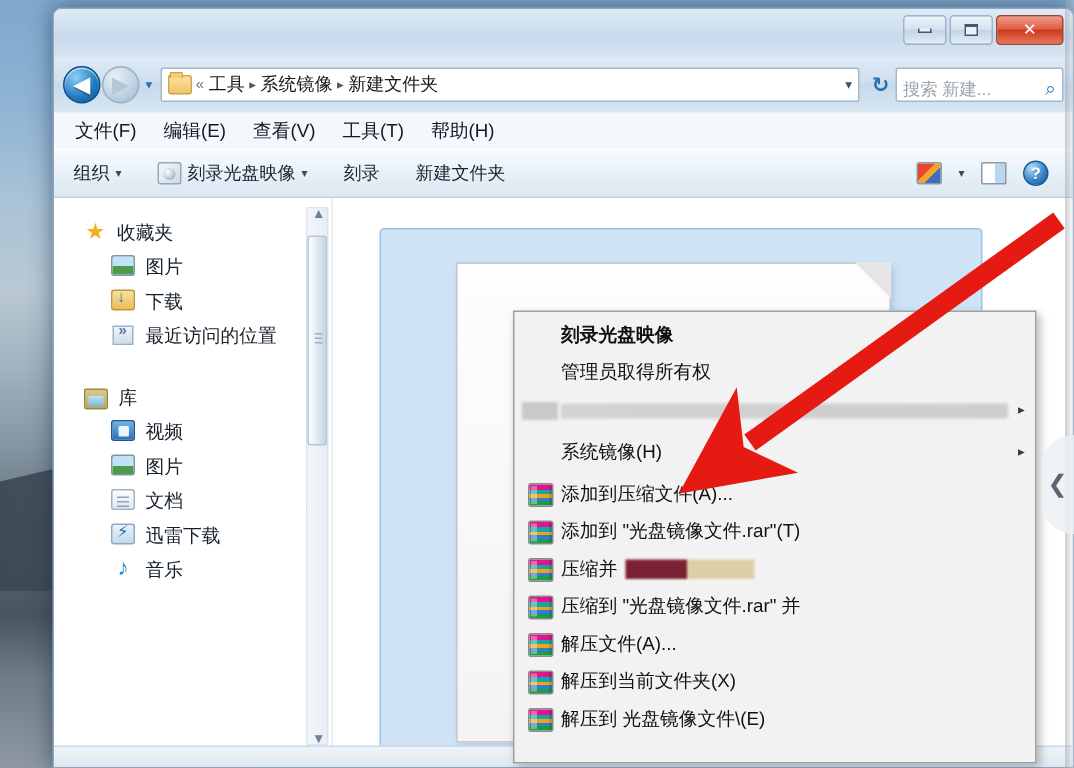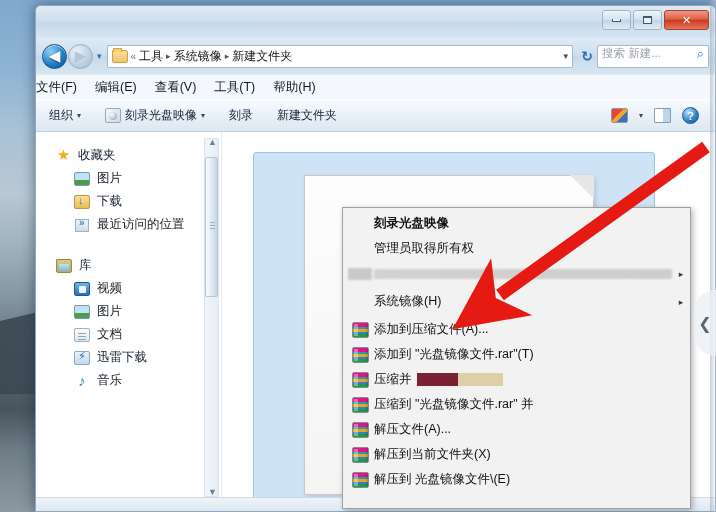--- a/index.html
+++ b/index.html
@@ -110,33 +110,33 @@
   .sep { color: #4a5a6a; font-size: 9px; }
   .chev { color: #6b7a88; font-size: 10px; }
   #addrdrop { margin-left:auto; color:#35536f; font-size:9px; padding-left:6px;}
   .refresh {
     width: 20px; height: 22px; display:flex; align-items:center; justify-content:center;
     color: #2a6fae; font-size: 14px; font-weight: bold;
   }
   #searchbox {
     width: 112px; height: 23px; background: #fff;
     border: 1px solid #a5b9cc; border-radius: 2px;
-    display: flex; align-items: flex-start; padding: 0 4px;
+    display: flex; align-items: flex-end; padding: 0 4px;
     font-size: 11.5px; color: #9aa3ab;
   }
   #searchbox .mag {
     margin-left: auto; color: #3c7fbd; font-size: 13px;
   }
 
   
   #menubar {
     position: absolute; left: 0; top: 68px; width: 100%; height: 25px;
     background: #f4f8fc;
     border-top: 1px solid #e1eaf2;
-    display: flex; align-items: center; gap: 18px; 
+    display: flex; align-items: center; gap: 18px; padding-left: 14px;
     font-size: 12.5px; color: #0f1a25;
   }
 
   
   #toolbar {
     position: absolute; left: 0; top: 93px; width: 100%; height: 33px;
     background: linear-gradient(to bottom,#f7fbfe,#e7eff7 55%,#dde8f2);
     border-top: 1px solid #ffffff;
     border-bottom: 1px solid #bfd0e0;
     display: flex; align-items: center; gap: 14px; padding: 0 8px;
@@ -181,21 +181,21 @@
     width: 186px; background: #fff; position: relative;
     padding-top: 12px; font-size: 12.5px; color: #1b2733;
     border-right: 1px solid #e3eaf0;
   }
   .side-group { margin-bottom: 8px; }
   .side-head {
     display: flex; align-items: center; gap: 7px;
     padding: 3px 0 3px 20px; font-size: 12.5px; color: #16202b;
   }
   .side-item {
-    display: flex; align-items: center; gap: 7px;
+    display: flex; align-items: flex-start; gap: 7px;
     padding: 3px 0 3px 38px; font-size: 12.5px; color: #16202b;
   }
   .ico { width: 16px; height: 14px; flex: none; border-radius: 2px; }
   .ico.star {
     width: 15px; height: 15px; background: transparent;
     color: #f2b01e; font-size: 15px; line-height: 13px; text-align: center;
   }
   .ico.lib {
     background: linear-gradient(to bottom,#d9c98c,#bba85f);
     border: 1px solid #97873f; position: relative; border-radius: 1px 2px 2px 2px;

